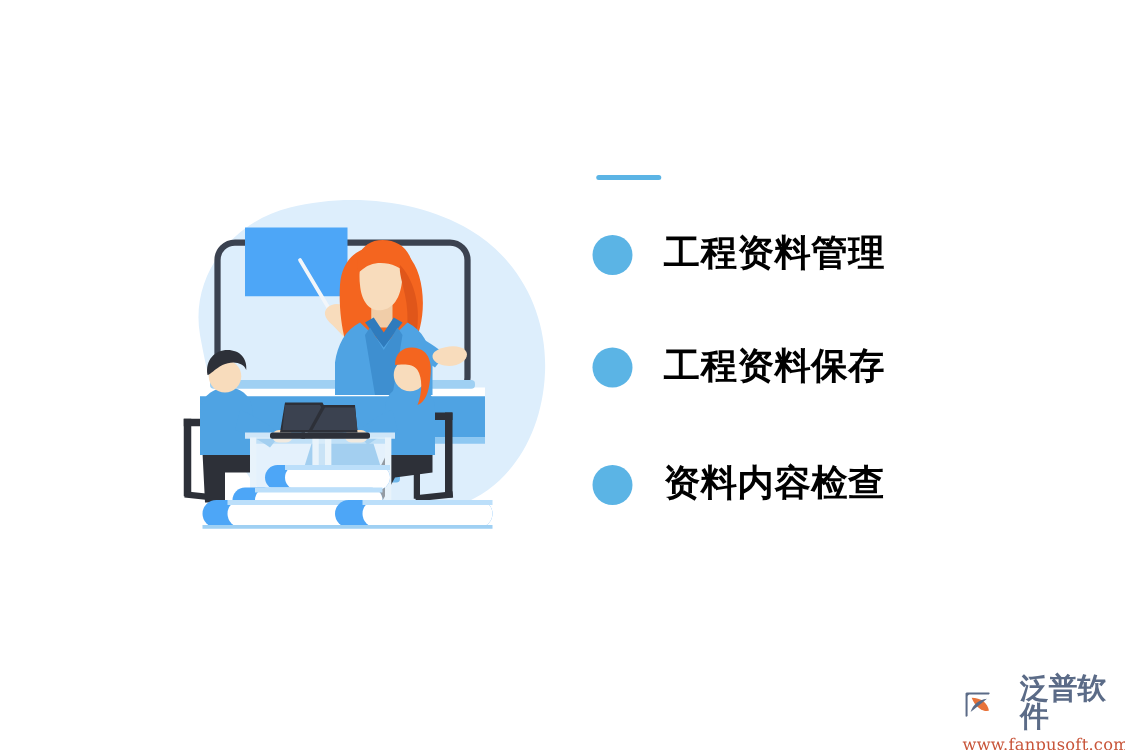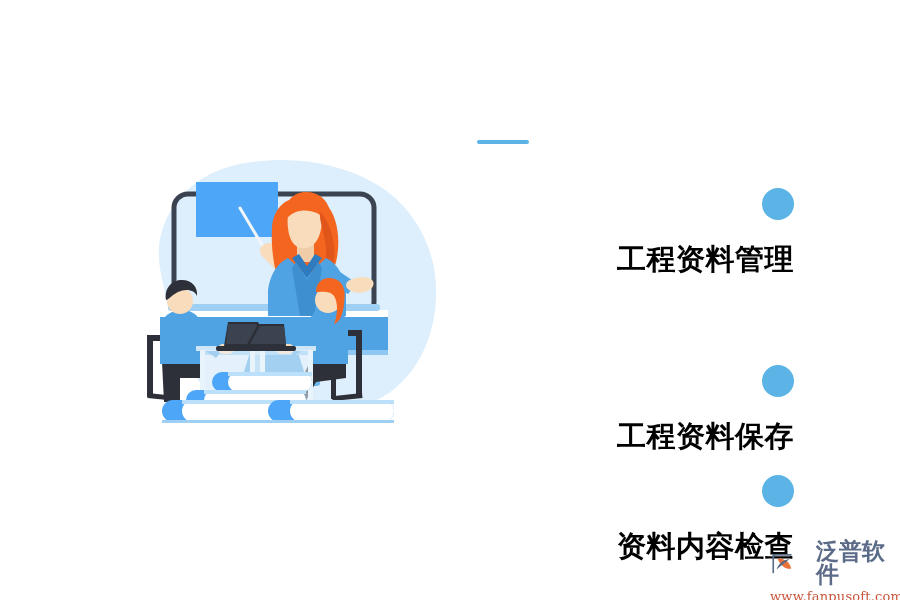--- a/index.html
+++ b/index.html
@@ -14,32 +14,32 @@
   
   #illustration{position:absolute;left:100px;top:150px;width:360px;height:280px;}
   #illustration svg{display:block;width:360px;height:280px;}
 
   
   #feature-list{position:absolute;left:474px;top:140px;width:320px;}
   .accent-rule{
     width:52px;height:4px;background:#5bb4e5;border-radius:2px;margin-left:3px;
   }
   .feature-item{
-    display:flex;align-items:flex-end;gap:25px;flex-direction:column;
+    display:flex;align-items:flex-start;gap:25px;
   }
   .feature-bullet{
     width:32px;height:32px;border-radius:50%;background:#5bb4e5;flex:none;
   }
   .feature-label{
     font-size:29px;font-weight:bold;color:#000000;
     letter-spacing:0.5px;white-space:nowrap;line-height:1;
   }
   #item-0{margin-top:44px;}
-  #item-1{margin-top:91px;}
-  #item-2{margin-top:24px;}
+  #item-1{margin-top:58px;}
+  #item-2{margin-top:62px;}
 
   
   #brand-logo{position:absolute;left:770px;top:540px;width:125px;height:52px;}
   .logo-row{display:flex;align-items:center;gap:20px;}
   .logo-mark{width:26px;height:26px;flex:none;}
   .logo-name{
     font-size:23px;font-weight:bold;color:#5b6b87;
     line-height:1;letter-spacing:0px;
   }
   .logo-url{

